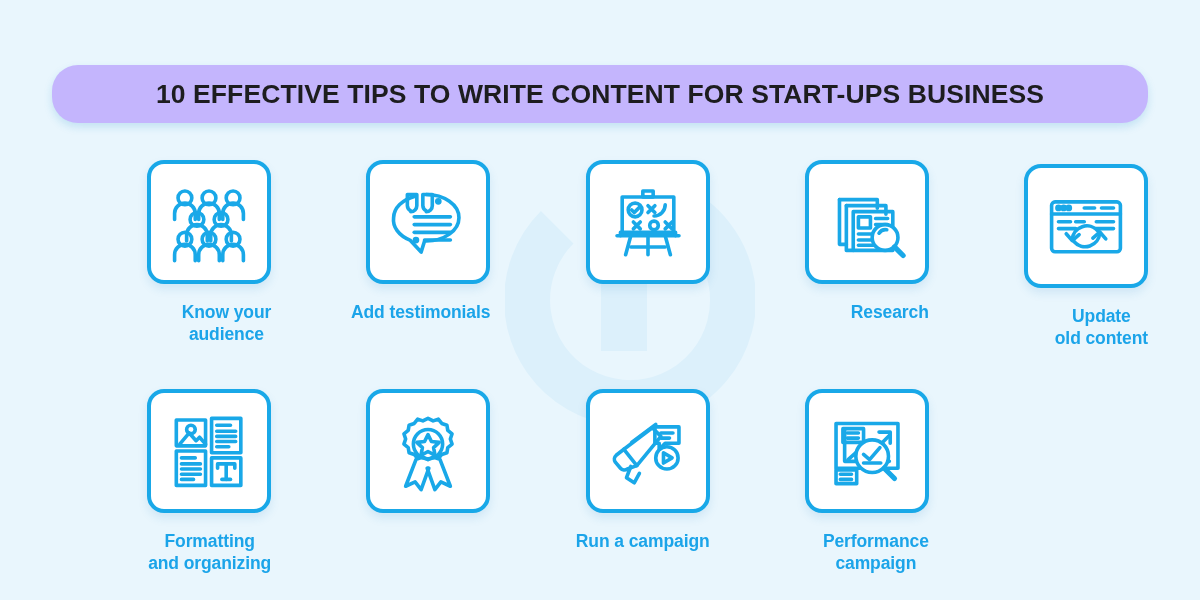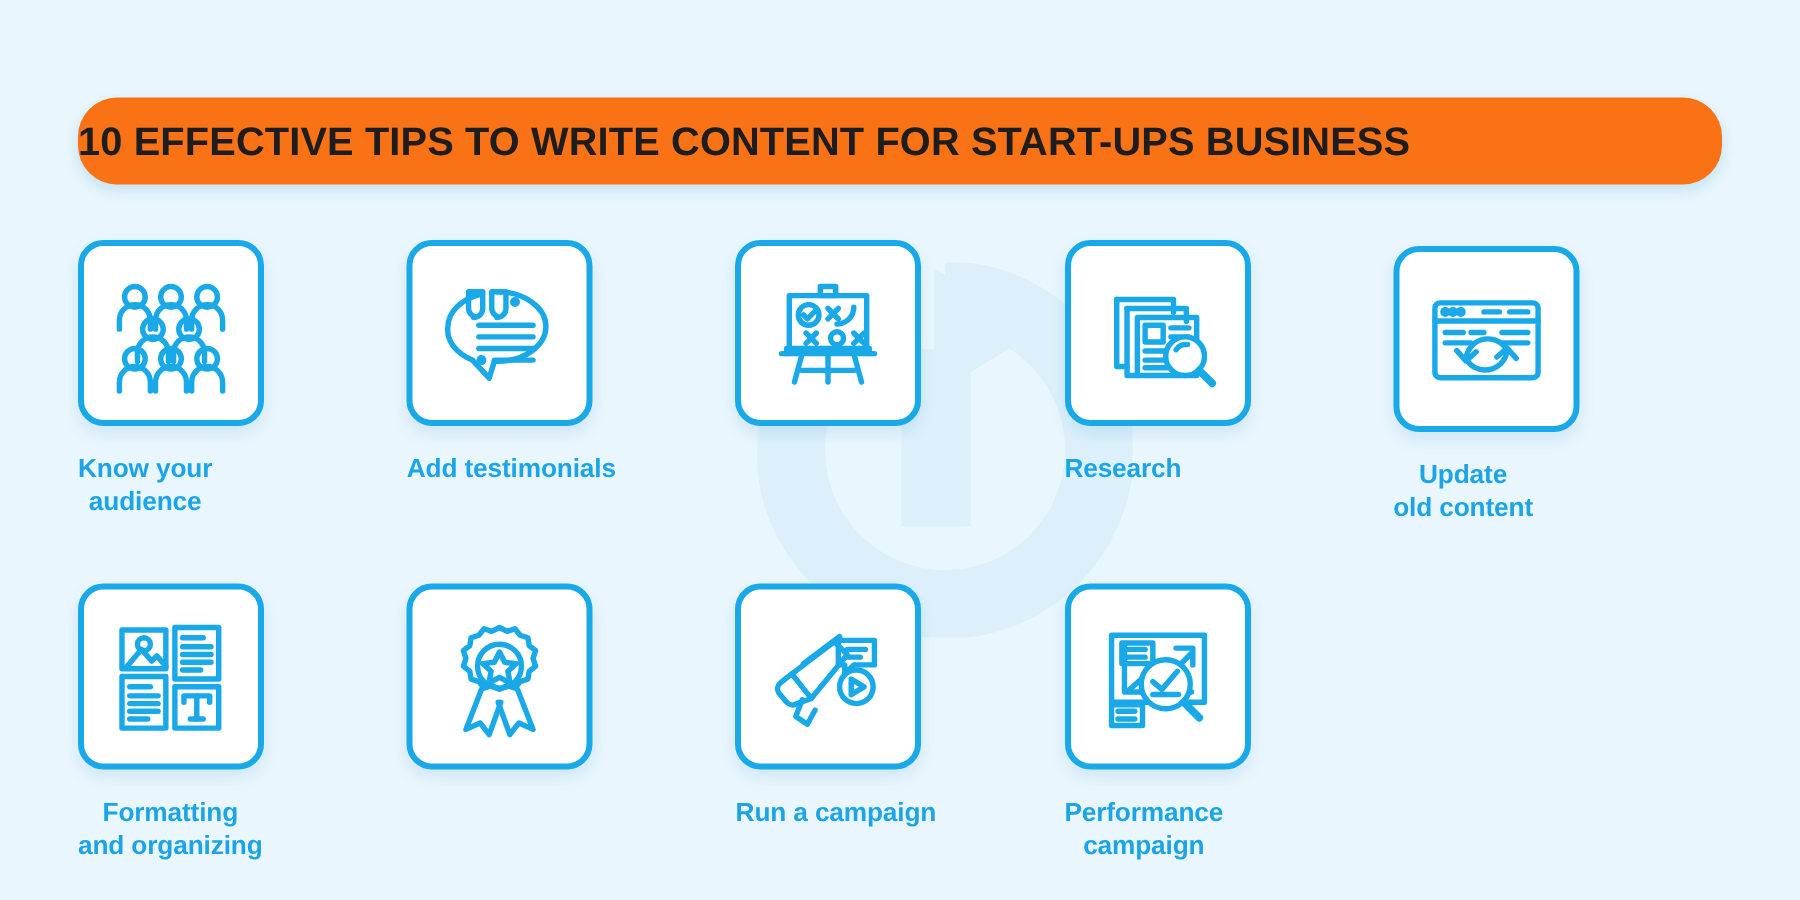--- a/index.html
+++ b/index.html
@@ -37,25 +37,25 @@
     padding: 0;
   }
 
   
   #title-banner {
     position: absolute;
     left: 52px;
     top: 65px;
     width: 1096px;
     height: 58px;
-    background: #f97316;
+    background: #c4b5fd;
     border-radius: 26px;
     display: flex;
     align-items: center;
-    justify-content: flex-start;
+    justify-content: center;
     box-shadow: 0 4px 9px rgba(23,140,200,0.18);
   }
 
   #title-text {
     color: #1d1d1f;
     font-size: 26.5px;
     font-weight: bold;
     letter-spacing: 0.1px;
     white-space: nowrap;
     text-align: center;
@@ -70,21 +70,21 @@
     width: 1096px;
     display: grid;
     grid-template-columns: repeat(5, 1fr);
     grid-template-rows: 225px 225px;
     row-gap: 0px;
   }
 
   .tip-cell {
     display: flex;
     flex-direction: column;
-    align-items: flex-start;
+    align-items: flex-end;
   }
 
   .tip-card {
     width: 124px;
     height: 124px;
     background: #ffffff;
     border: 4px solid #19a8e8;
     border-radius: 17px;
     display: flex;
     align-items: center;

